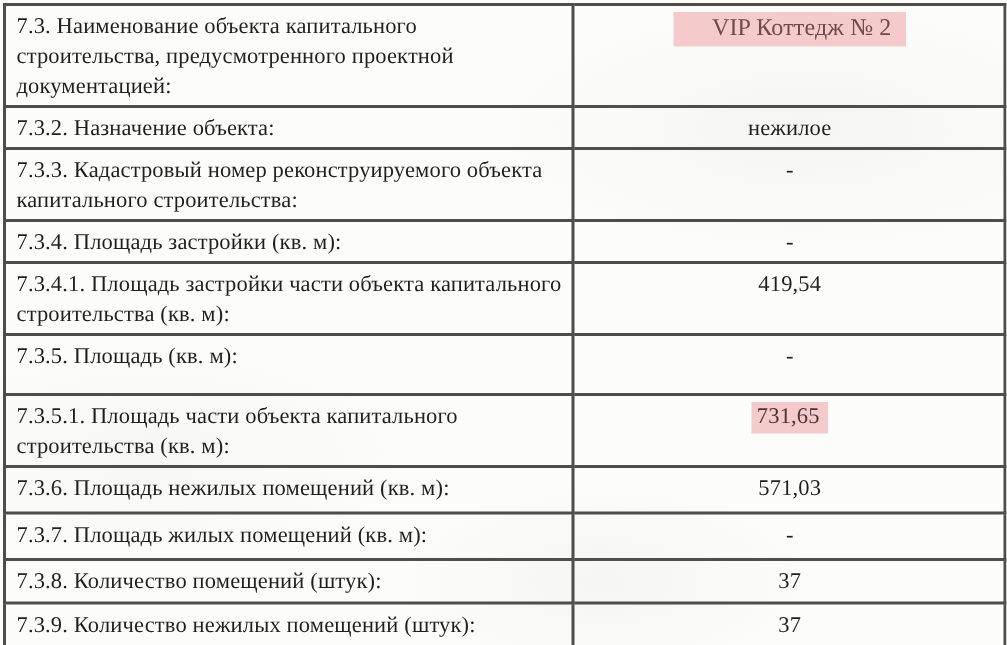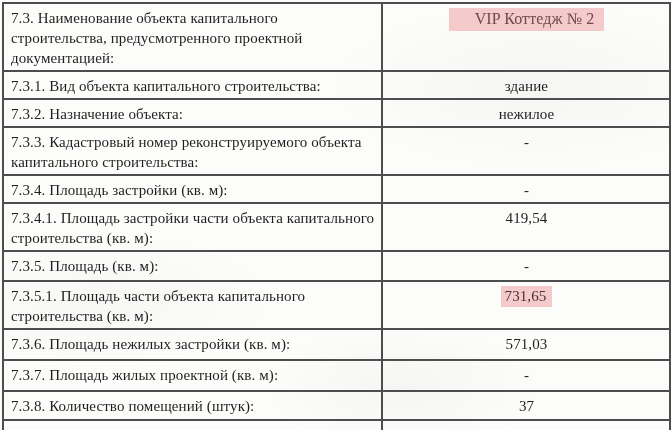--- a/index.html
+++ b/index.html
@@ -37,21 +37,21 @@
     letter-spacing:0.1px;
   }
   td.val{
     text-align:center;
     padding-left:2px;
     padding-right:2px;
   }
   
   tr.r1{height:46px;}  tr.r2{height:28px;}  tr.r3{height:27px;}
   tr.r4{height:47px;padding-left:18px;}  tr.r5{height:28px;}  tr.r6{height:47px;}
-  tr.r7{height:30px;border-radius:12px;}  tr.r8{height:48px;font-family:Liberation Serif, serif;}  tr.r9{height:31px;}
+  tr.r7{height:40px;border-radius:12px;}  tr.r8{height:48px;font-family:Liberation Serif, serif;}  tr.r9{height:31px;}
   tr.r10{height:31px;} tr.r11{height:29px;} tr.r12{height:30px;}
   .hl{
     display:inline-block;
     background:var(--highlight-bg);
     color:var(--highlight-text);
     padding:1px 10px 2px 26px;
     font-size:16px;
   }
   .hl.num{
     padding:0 6px 1px 4px;
@@ -65,24 +65,20 @@
 <table class="doc">
   <colgroup>
       <col class="c-label">
       <col class="c-value">
     </colgroup>
   <tbody>
     <tr class="r1">
       <td>7.3. Наименование объекта капитального строительства, предусмотренного проектной документацией:</td>
       <td class="val"><span class="hl">VIP Коттедж № 2</span></td>
     </tr>
-    <tr class="r2">
-      <td>7.3.1. Вид объекта капитального строительства:</td>
-      <td class="val">здание</td>
-    </tr>
     <tr class="r3">
       <td>7.3.2. Назначение объекта:</td>
       <td class="val">нежилое</td>
     </tr>
     <tr class="r4">
       <td>7.3.3. Кадастровый номер реконструируемого объекта капитального строительства:</td>
       <td class="val">-</td>
     </tr>
     <tr class="r5">
       <td>7.3.4. Площадь застройки (кв. м):</td>
@@ -94,25 +90,25 @@
     </tr>
     <tr class="r7">
       <td>7.3.5. Площадь (кв. м):</td>
       <td class="val">-</td>
     </tr>
     <tr class="r8">
       <td>7.3.5.1. Площадь части объекта капитального строительства (кв. м):</td>
       <td class="val"><span class="hl num">731,65</span></td>
     </tr>
     <tr class="r9">
-      <td>7.3.6. Площадь нежилых застройки (кв. м):</td>
+      <td>7.3.6. Площадь нежилых помещений (кв. м):</td>
       <td class="val">571,03</td>
     </tr>
     <tr class="r10">
-      <td>7.3.7. Площадь жилых проектной (кв. м):</td>
+      <td>7.3.7. Площадь жилых помещений (кв. м):</td>
       <td class="val">-</td>
     </tr>
     <tr class="r11">
       <td>7.3.8. Количество помещений (штук):</td>
       <td class="val">37</td>
     </tr>
     <tr class="r12">
       <td>7.3.9. Количество нежилых помещений (штук):</td>
       <td class="val">37</td>
     </tr>

